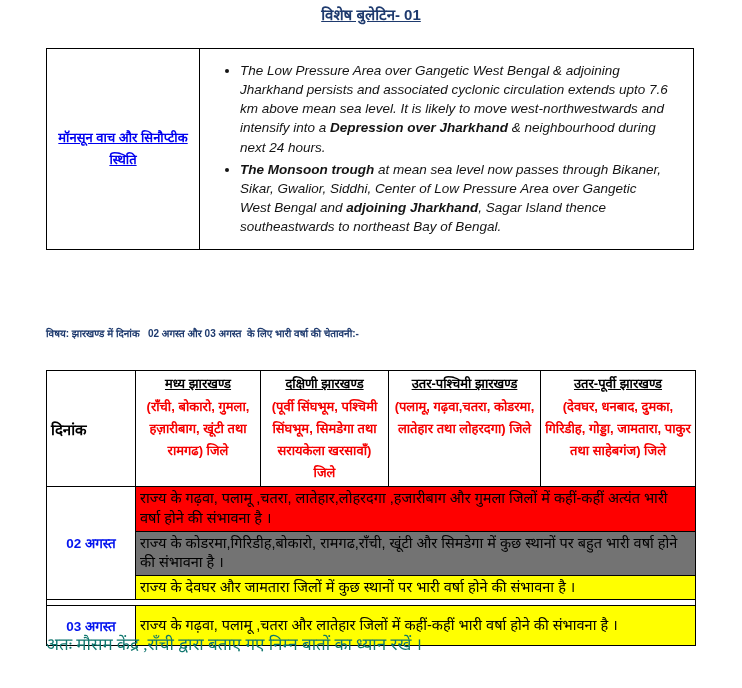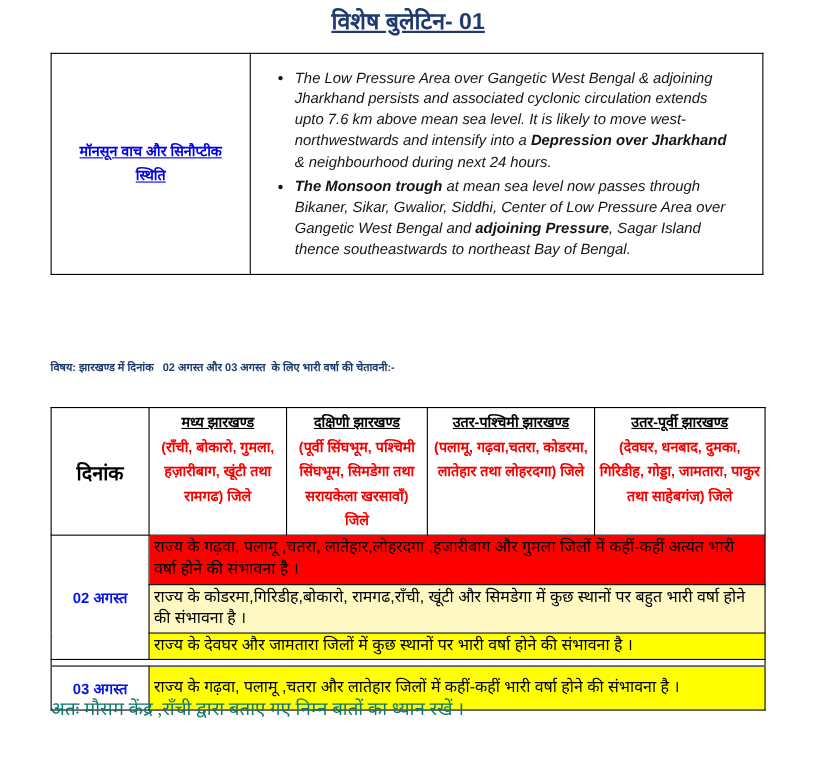--- a/index.html
+++ b/index.html
@@ -7,36 +7,36 @@
     width:742px;height:688px;
     background:#ffffff;
     font-family:"Liberation Sans",sans-serif;
     position:relative;
     color:#000;
   }
   
   .doc-title{
     position:absolute;top:4px;left:0;width:742px;
     text-align:center;
-    font-size:21px;font-weight:bold;
+    font-size:15px;font-weight:bold;
     color:#1E3A6E;
   }
   .doc-title span{text-decoration:underline;}
 
   
   .t1{
     position:absolute;top:48px;left:46px;
     width:648px;border-collapse:collapse;table-layout:fixed;
   }
   .t1 td{border:1.5px solid #000;vertical-align:middle;}
   .t1 .label-cell{
     width:140px;text-align:center;
     color:#0000EE;font-weight:bold;font-size:13px;
     text-decoration:underline;
-    padding:0 20px;line-height:1.7;
+    padding:0 6px;line-height:1.7;
   }
   .t1 .content-cell{height:192px;padding:4px 8px 4px 0;vertical-align:top;}
   .t1 ul{
     margin:8px 16px 0 0;padding-left:40px;
     font-style:italic;font-size:13.5px;line-height:1.42;color:#141414;
   }
   .t1 li{margin-bottom:3px;}
 
   
   .subject{
@@ -45,38 +45,38 @@
     white-space:pre-wrap;
   }
 
   
   .t2{
     position:absolute;top:370px;left:46px;
     width:649px;border-collapse:collapse;table-layout:fixed;
   }
   .t2 td{border:1.5px solid #000;padding:2px 4px;overflow:hidden;}
   .th-date{
-    font-size:18px;font-weight:bold;text-align:center;vertical-align:middle;margin-left:32px;
+    font-size:15px;font-weight:bold;vertical-align:middle;margin-left:32px;
   }
   .th-region{
     text-align:center;vertical-align:top;
     font-weight:bold;font-size:13px;line-height:1.7;padding-top:5px;
   }
   .th-region .rtitle{display:block;text-decoration:underline;color:#000;margin-bottom:1px;}
   .th-region .rdist{color:#F50000;}
   .date-cell{
     color:#0414EE;font-weight:bold;font-size:13.5px;
     text-align:center;vertical-align:middle;background:#fff;margin-left:12px;
   }
   .warn{
     font-weight:normal;font-size:14.5px;line-height:1.35;
     color:#000;padding:2px 7px;vertical-align:middle;
   }
   .sev-red{background:#FE0000;}
-  .sev-orange{background:#fef9c3;margin-top:20px;}
+  .sev-orange{background:#737373;margin-top:20px;}
   .sev-yellow{background:#FFFF00;}
   .spacer-row td{border-top:none;border-bottom:none;height:5px;padding:0;background:#fff;}
 
   
   .footer-note{
     position:absolute;top:632px;left:46px;width:650px;
     font-family:"Liberation Serif","DejaVu Serif",serif;
     font-size:17px;color:#0f766e;
   }
 </style>
@@ -85,21 +85,21 @@
 
 <div class="doc-title"><span>विशेष बुलेटिन- 01</span></div>
 
 <table class="t1">
   <tbody>
       <tr>
     <td class="label-cell">मॉनसून वाच और सिनौप्टीक स्थिति</td>
     <td class="content-cell">
       <ul>
         <li><span>The Low Pressure Area over Gangetic West Bengal &amp; adjoining Jharkhand persists and associated cyclonic circulation extends upto 7.6 km above mean sea level. It is likely to move west-northwestwards and intensify into a </span><b>Depression over Jharkhand</b><span> &amp; neighbourhood during next 24 hours.</span></li>
-        <li><b>The Monsoon trough</b><span> at mean sea level now passes through Bikaner, Sikar, Gwalior, Siddhi, Center of Low Pressure Area over Gangetic West Bengal and </span><b>adjoining Pressure</b><span>, Sagar Island thence southeastwards to northeast Bay of Bengal.</span></li>
+        <li><b>The Monsoon trough</b><span> at mean sea level now passes through Bikaner, Sikar, Gwalior, Siddhi, Center of Low Pressure Area over Gangetic West Bengal and </span><b>adjoining Jharkhand</b><span>, Sagar Island thence southeastwards to northeast Bay of Bengal.</span></li>
       </ul>
     </td>
   </tr>
 </tbody>
   </table>
 
 <div class="subject">विषय: झारखण्ड में दिनांक   02 अगस्त और 03 अगस्त  के लिए भारी वर्षा की चेतावनी:-</div>
 
 <table class="t2">
   <colgroup>

